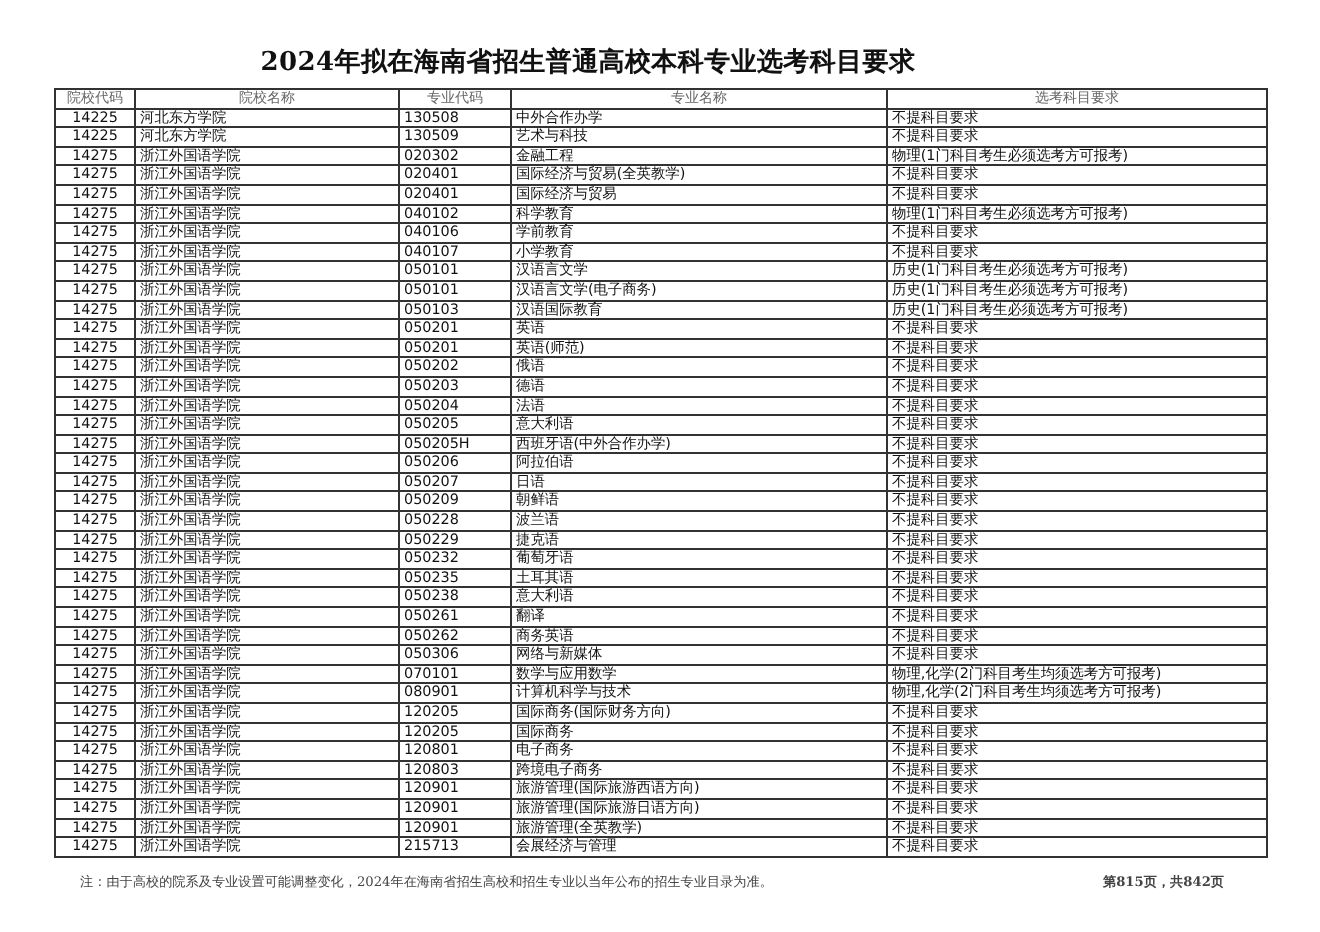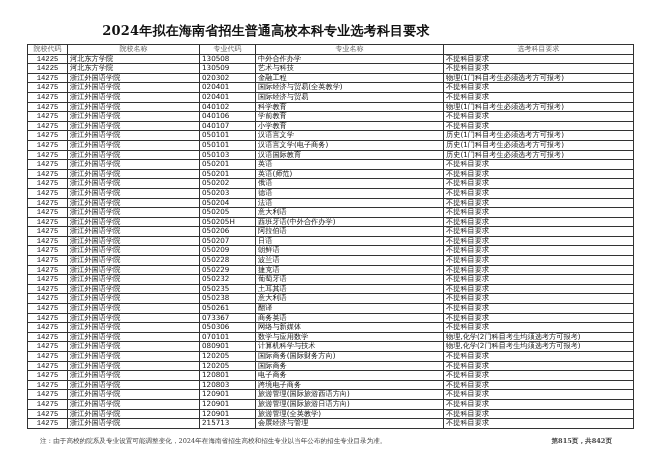--- a/index.html
+++ b/index.html
@@ -1,32 +1,32 @@
 <!DOCTYPE html>
 <html><head>
 <meta charset="utf-8">
 <style>
   html, body { margin: 0; padding: 0; background: #ffffff; }
   body { width: 660px; height: 466px; position: relative; overflow: hidden;
          font-family: "DejaVu Sans", "Liberation Sans", sans-serif; color: #111; }
   .title { position: absolute; left: 0; top: 22px; width: 532px; text-align: center;
            font-family: "DejaVu Serif", "Liberation Serif", serif; font-size: 13px; font-weight: bold;
-           letter-spacing: 0.2px; color: #111; }
+           letter-spacing: 0.2px; color: #111; padding-left: 28px; }
   table.grid { position: absolute; left: 27px; top: 44px; width: 606px; border-collapse: collapse;
                table-layout: fixed; border: 1.3px solid #222; }
   table.grid col.c1 { width: 40px; }
   table.grid col.c2 { width: 132px; }
   table.grid col.c3 { width: 56px; }
   table.grid col.c4 { width: 188px; }
   table.grid col.c5 { width: 190px; }
   table.grid th, table.grid td { border: 1px solid #333; padding: 0 2px; height: 8.6px; line-height: 8.6px;
                font-size: 7.2px; white-space: nowrap; overflow: hidden; }
   table.grid th { font-family: "DejaVu Serif", "Liberation Serif", serif; font-weight: normal; color: #666;
                   text-align: center; font-size: 7px; margin-top: 48px; }
-  table.grid td.code { text-align: center; font-family: Liberation Mono, monospace; }
+  table.grid td.code { text-align: center; }
   table.grid td { text-align: left; }
   .footer-note { position: absolute; left: 40px; top: 437px; font-size: 6.6px; color: #444;
                  font-family: "DejaVu Serif", "Liberation Serif", serif; white-space: nowrap; text-align: right; }
   .footer-page { position: absolute; right: 48px; top: 437px; font-size: 6.6px; color: #444;
                  font-family: "DejaVu Serif", "Liberation Serif", serif; white-space: nowrap; font-weight: bold; }
 </style>
 </head>
 <body>
 
 <div class="title">2024年拟在海南省招生普通高校本科专业选考科目要求</div>
@@ -234,21 +234,21 @@
       <tr>
         <td class="code">14275</td>
         <td>浙江外国语学院</td>
         <td>050261</td>
         <td>翻译</td>
         <td>不提科目要求</td>
       </tr>
       <tr>
         <td class="code">14275</td>
         <td>浙江外国语学院</td>
-        <td>073367</td>
+        <td>050262</td>
         <td>商务英语</td>
         <td>不提科目要求</td>
       </tr>
       <tr>
         <td class="code">14275</td>
         <td>浙江外国语学院</td>
         <td>050306</td>
         <td>网络与新媒体</td>
         <td>不提科目要求</td>
       </tr>

